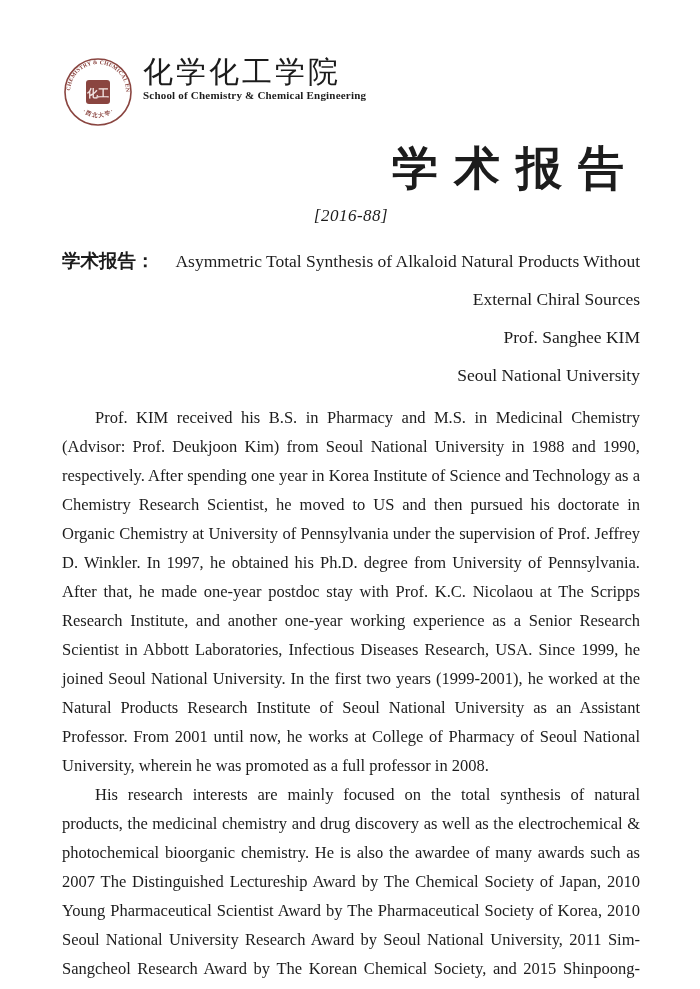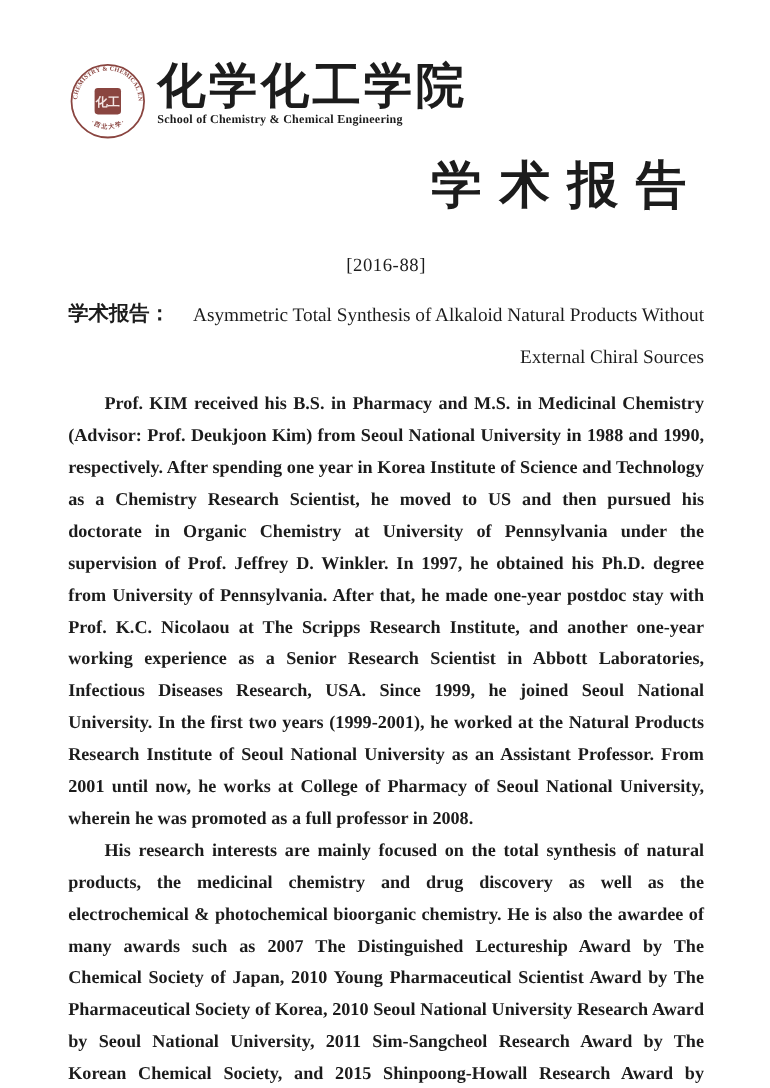--- a/index.html
+++ b/index.html
@@ -10,49 +10,48 @@
     color:#1c1c1c;
     overflow:hidden;
   }
   .doc { padding:54px 60px 0 62px; }
 
   
   .logo-row { display:flex; align-items:flex-start; gap:9px; height:86px; }
   .seal { flex:none; margin-top:2px; }
   .logo-text { padding-top:2px; }
   .logo-cn {
-    font-size:44px; font-weight:bold; line-height:1.05;
+    font-size:30px; font-weight:normal; line-height:1.05;
     letter-spacing:3px; font-family:"Liberation Serif","DejaVu Serif",serif;
   }
   .logo-en { font-size:11px; font-weight:bold; letter-spacing:0.2px; margin-top:1px; }
 
   
   .title {
     text-align:right; font-size:46px; font-weight:bold;
     letter-spacing:16px; padding-left:16px; margin-top:-2px;
     font-family:"Liberation Serif","DejaVu Serif",serif;
   }
-  .notice-no { text-align:center; font-size:17px; margin-top:31px; letter-spacing:0.5px; }
+  .notice-no { text-align:center; font-size:17px; margin-top:6px; letter-spacing:0.5px;font-style:italic; }
 
   
   .fields { margin-top:16px; }
   .field-row { display:flex; align-items:flex-start; font-size:17.5px; line-height:38px; }
   .field-label {
     flex:none; width:104px; font-weight:bold; font-size:18.5px;
     font-family:"Liberation Serif","DejaVu Serif",serif; white-space:nowrap;
   }
   .field-value { flex:1;text-align:right; }
   .field-value .line { display:block; }
 
   
   .bio { margin-top:9px; }
   .bio p {
     font-size:16.5px; line-height:29px; text-align:justify;
     text-indent:2em;
-    font-weight:bold;
   }
 </style>
 </head>
 <body>
 
 <div class="doc">
 
   <div class="logo-row">
     <div class="seal">
       <svg width="72" height="72" viewBox="0 0 72 72" aria-hidden="true">
@@ -82,20 +81,24 @@
   <div class="notice-no">[2016-88]</div>
 
   <div class="fields">
 
     <div class="field-row">
       <span class="field-label">学术报告：</span>
       <span class="field-value">Asymmetric Total Synthesis of Alkaloid Natural Products Without External Chiral Sources</span>
     </div>
 
     <div class="field-row">
+      <span class="field-value">
+        <span class="line">Prof. Sanghee KIM</span>
+        <span class="line">Seoul National University</span>
+      </span>
     </div>
 
 
   </div>
 
   <div class="bio">
     <p>Prof. KIM received his B.S. in Pharmacy and M.S. in Medicinal Chemistry (Advisor: Prof. Deukjoon Kim) from Seoul National University in 1988 and 1990, respectively. After spending one year in Korea Institute of Science and Technology as a Chemistry Research Scientist, he moved to US and then pursued his doctorate in Organic Chemistry at University of Pennsylvania under the supervision of Prof. Jeffrey D. Winkler. In 1997, he obtained his Ph.D. degree from University of Pennsylvania. After that, he made one-year postdoc stay with Prof. K.C. Nicolaou at The Scripps Research Institute, and another one-year working experience as a Senior Research Scientist in Abbott Laboratories, Infectious Diseases Research, USA. Since 1999, he joined Seoul National University. In the first two years (1999-2001), he worked at the Natural Products Research Institute of Seoul National University as an Assistant Professor. From 2001 until now, he works at College of Pharmacy of Seoul National University, wherein he was promoted as a full professor in 2008.</p>
     <p>His research interests are mainly focused on the total synthesis of natural products, the medicinal chemistry and drug discovery as well as the electrochemical &amp; photochemical bioorganic chemistry. He is also the awardee of many awards such as 2007 The Distinguished Lectureship Award by The Chemical Society of Japan, 2010 Young Pharmaceutical Scientist Award by The Pharmaceutical Society of Korea, 2010 Seoul National University Research Award by Seoul National University, 2011 Sim-Sangcheol Research Award by The Korean Chemical Society, and 2015 Shinpoong-Howall Research Award by Shinpoong Pharm. Co. Ltd.</p>
   </div>
 

